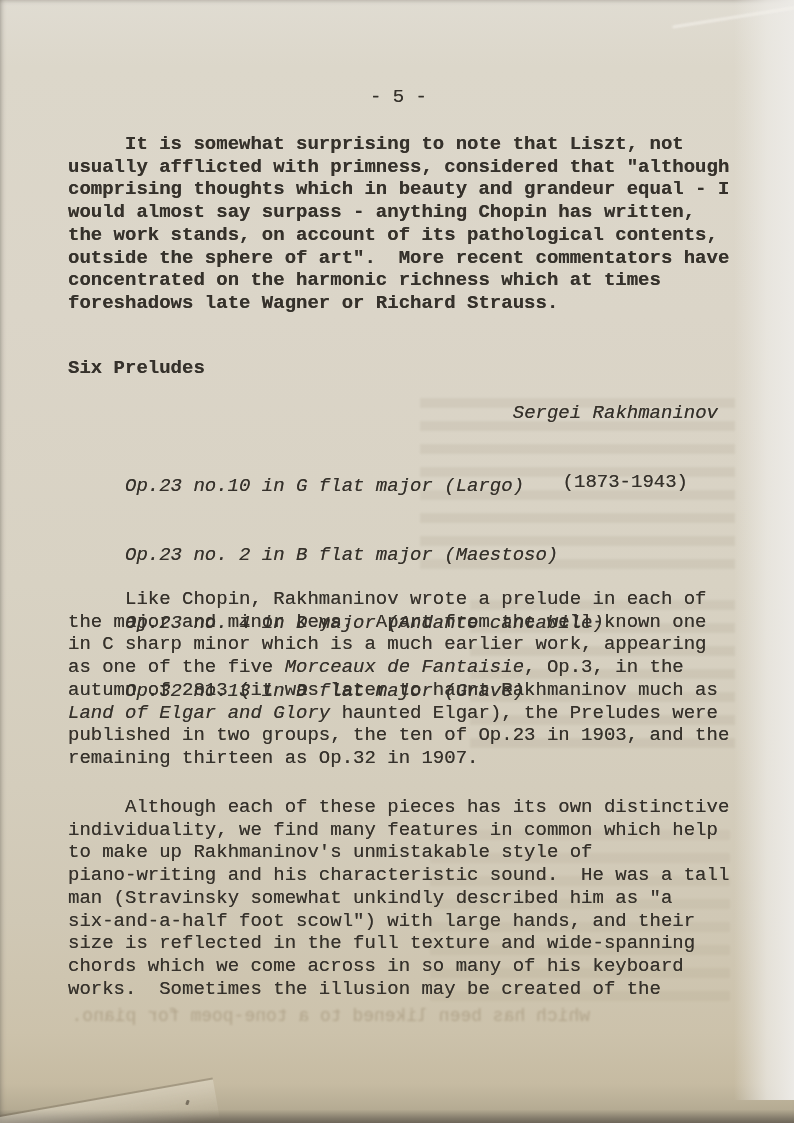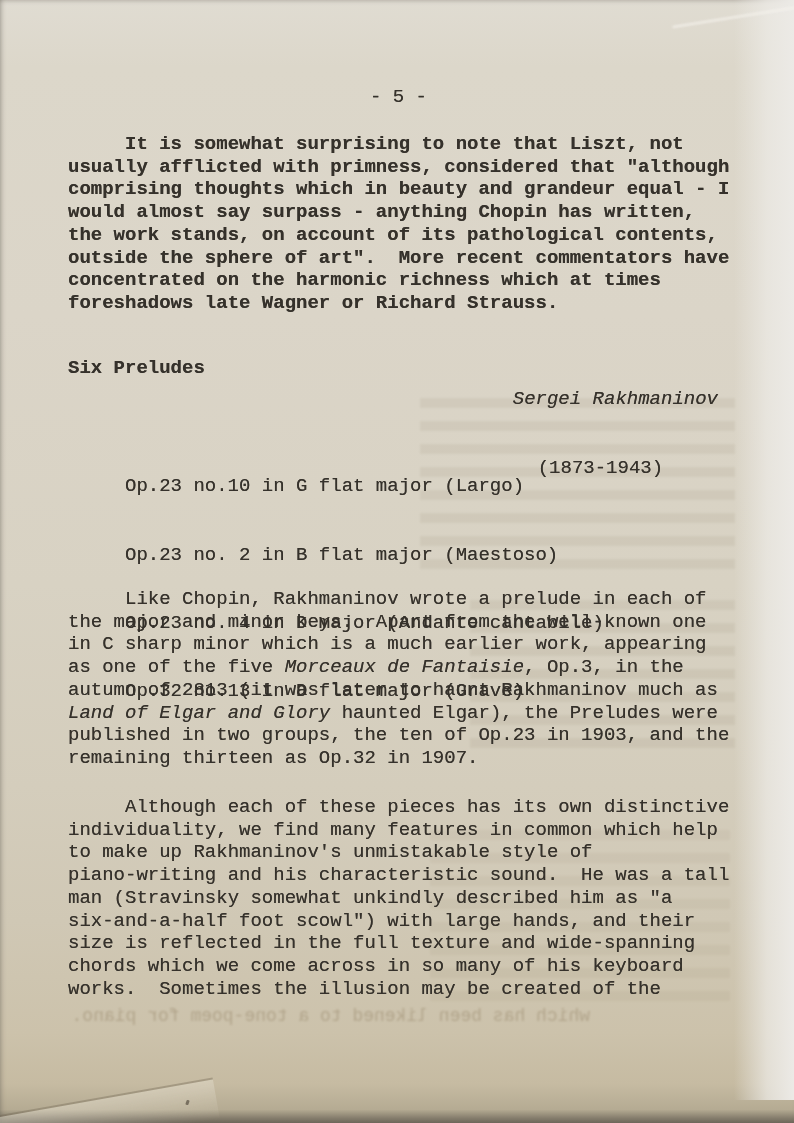--- a/index.html
+++ b/index.html
@@ -28,23 +28,23 @@
     transform:rotate(-10deg);filter:blur(.7px);}
   .speck{position:absolute;top:1100px;left:186px;width:3px;height:5px;
     background:rgba(70,62,50,.6);border-radius:1px;transform:rotate(20deg);}
   
   .tw{position:absolute;color:var(--ink);font-size:19px;line-height:22.7px;
       white-space:pre;text-shadow:0 0 .5px rgba(53,49,43,.75);}
   .it{font-style:italic;}
   .page-number{top:86px;left:68px;width:661px;text-align:center;}
   .para-1{top:133px;left:68px;font-weight:bold;}
   .work-title{top:357px;left:68px;font-weight:bold;}
-  .composer-block{top:343px;right:76px;text-align:center;}
+  .composer-block{top:357px;right:76px;text-align:right;}
   .composer-dates{padding-right:30px;}
-  .prelude-list{top:430px;left:125px;}
+  .prelude-list{top:430px;left:125px;font-style:italic;}
   .prelude-list div{height:22.7px;}
   .para-2{top:588px;left:68px;}
   .para-3{top:796px;left:68px;}
   
   .ghost-line{position:absolute;top:1006px;left:102px;width:488px;
     font-size:18px;color:var(--ghost);opacity:.34;transform:scaleX(-1);
     filter:blur(.8px);white-space:pre;}
   .smudge{position:absolute;opacity:.07;filter:blur(1.2px);pointer-events:none;
     background:repeating-linear-gradient(180deg,rgba(90,70,40,.9) 0 10px,rgba(0,0,0,0) 10px 23px);}
   .smudge-a{top:398px;left:420px;width:315px;height:180px;}

